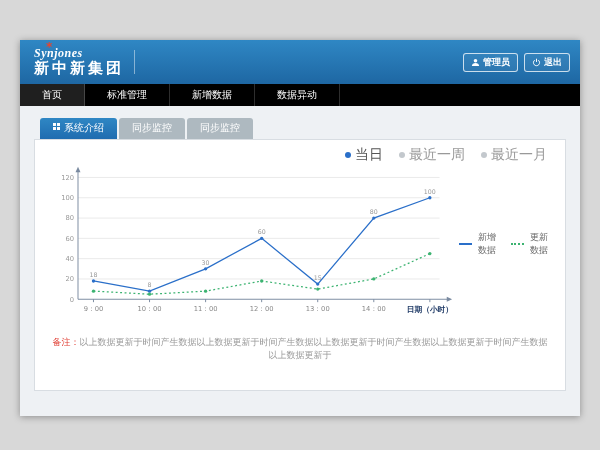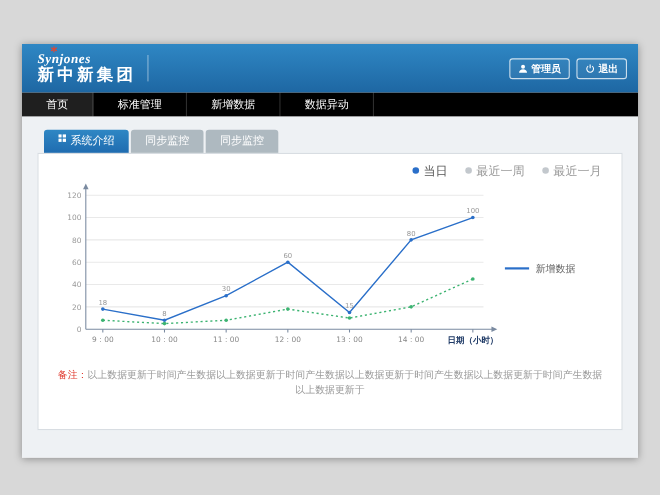--- a/index.html
+++ b/index.html
@@ -43,21 +43,21 @@
   .tabs{display:flex;gap:2px;padding-left:6px;}
   .tab{
     padding:3px 13px 4px 13px;font-size:10px;color:#fff;background:#aeb9c0;
     border-radius:3px 3px 0 0;display:flex;align-items:flex-start;gap:4px;cursor:pointer;
   }
   .tab.active{background:linear-gradient(#2f87c4,#1f6cb0);}
   .card{
     background:#fff;border:1px solid #d8dde2;height:252px;box-sizing:border-box;
     padding:8px 14px;position:relative;
   }
-  .filters{display:flex;justify-content:flex-end;align-items:center;gap:16px;font-size:11px;color:#999;padding-right:4px;height:14px;}
+  .filters{display:flex;justify-content:flex-end;align-items:center;gap:16px;font-size:14px;color:#999;padding-right:4px;height:14px;}
   .filter{display:flex;align-items:center;gap:4px;cursor:pointer;}
   .filter .dot{width:6px;height:6px;border-radius:50%;background:#c3c8cd;}
   .filter.active .dot{background:#2a6fc9;}
   .filter.active{color:#555;}
   .y-title{font-size:10px;font-weight:bold;color:#1f3a66;margin:2px 0 0 10px;height:14px;}
   .chart-row{display:flex;align-items:center;}
   .chart-mount{flex:1;}
   .series-legend{width:92px;display:flex;flex-direction:row;gap:12px;padding-left:4px;font-size:9px;color:#666;justify-content:space-between;}
   .legend-item{display:flex;align-items:center;gap:6px;cursor:pointer;}
   .swatch{width:22px;height:0;}
@@ -202,20 +202,24 @@
               <circle cx="336" cy="121" r="1.7" fill="#3cb371"></circle>
               <circle cx="394" cy="94.75" r="1.7" fill="#3cb371"></circle>
               <text x="418" y="155" text-anchor="end" font-size="8" font-weight="bold" fill="#1f3a66">日期（小时）</text>
             </svg>
           </div>
         <div class="series-legend">
           <div class="legend-item">
             <span class="swatch solid"></span>
             <span>新增数据</span>
           </div>
+          <div class="legend-item">
+            <span class="swatch dotted"></span>
+            <span>更新数据</span>
+          </div>
         </div>
       </div>
 
       <div class="note">
         <span class="note-label">备注：</span><span>以上数据更新于时间产生数据以上数据更新于时间产生数据以上数据更新于时间产生数据以上数据更新于时间产生数据以上数据更新于</span>
       </div>
     </div>
   </div>
 
 </div>

